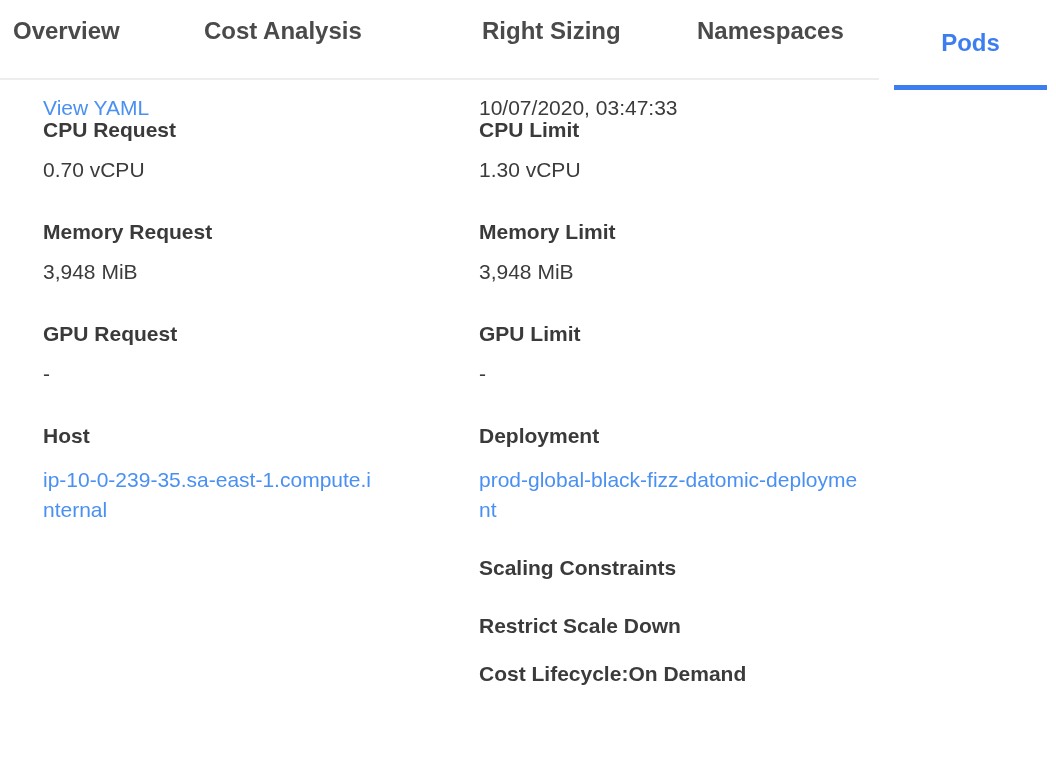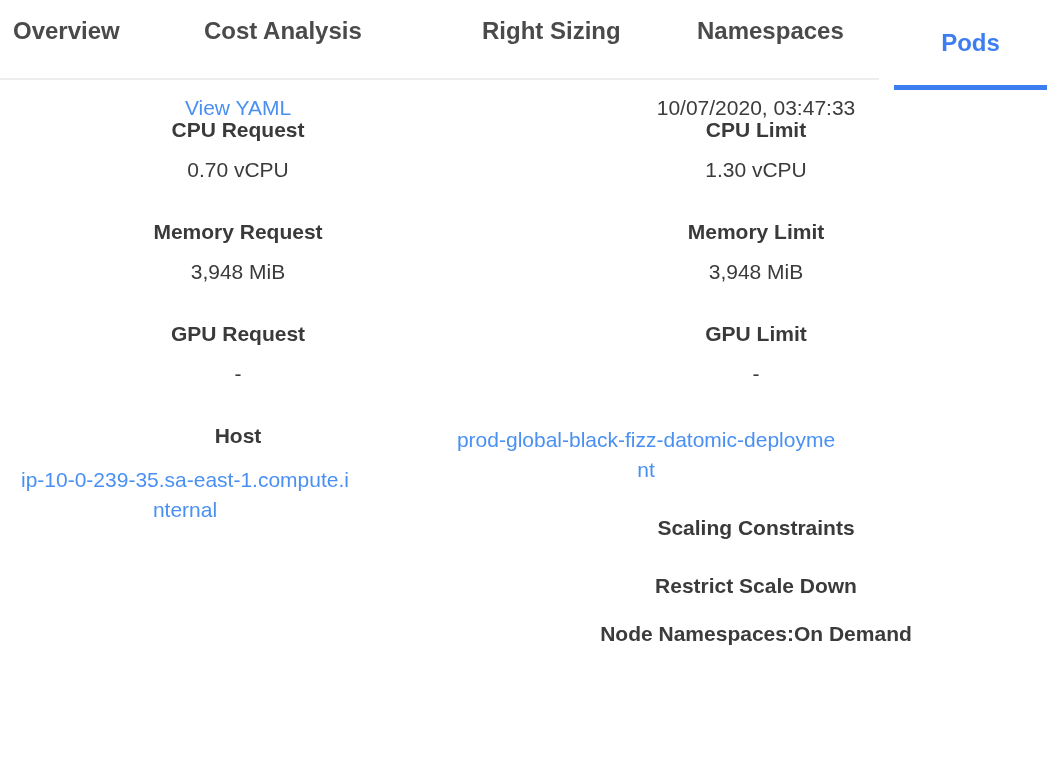--- a/index.html
+++ b/index.html
@@ -45,25 +45,24 @@
   .tab-pods::after {
     content: "";
     position: absolute;
     left: 0; right: 0; bottom: 0;
     height: 5px;
     background: #3c7df0;
   }
 
   
   .content {
-    padding: 17px 0 0 20px;
+    padding: 17px 0 0 43px;
     display: grid;
     grid-template-columns: 436px auto;
     font-size: 21px;
-    text-align: center;
   }
   .col { display: block; }
 
   .toprow {
     line-height: 22px;
     height: 22px;
   }
   .link {
     color: #4a90f2;
     text-decoration: none;
@@ -158,21 +157,22 @@
       <div class="field-label">Memory Limit</div>
       <div class="field-value">3,948 MiB</div>
     </div>
 
     <div class="group">
       <div class="field-label">GPU Limit</div>
       <div class="field-value">-</div>
     </div>
 
     <div class="group">
+      <div class="field-label">Deployment</div>
       <a class="link value-link deployment-link">prod-global-black-fizz-datomic-deployment</a>
     </div>
 
     <div class="sc-title">Scaling Constraints</div>
     <div class="sc-item sc-item-1">Restrict Scale Down</div>
-    <div class="sc-item sc-item-2">Node Namespaces:On Demand</div>
+    <div class="sc-item sc-item-2">Cost Lifecycle:On Demand</div>
   </div>
 
 </div>
 
 </body></html>

